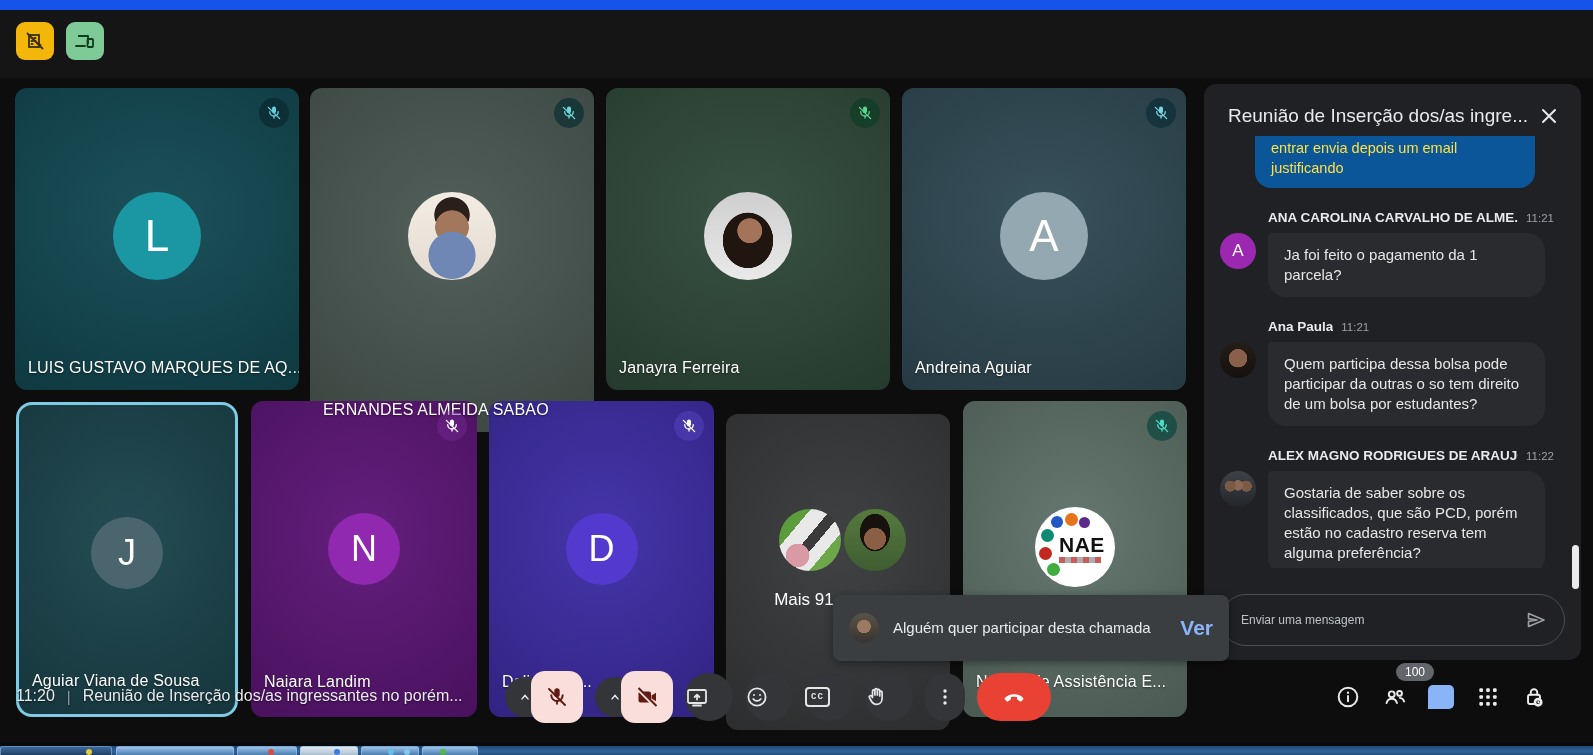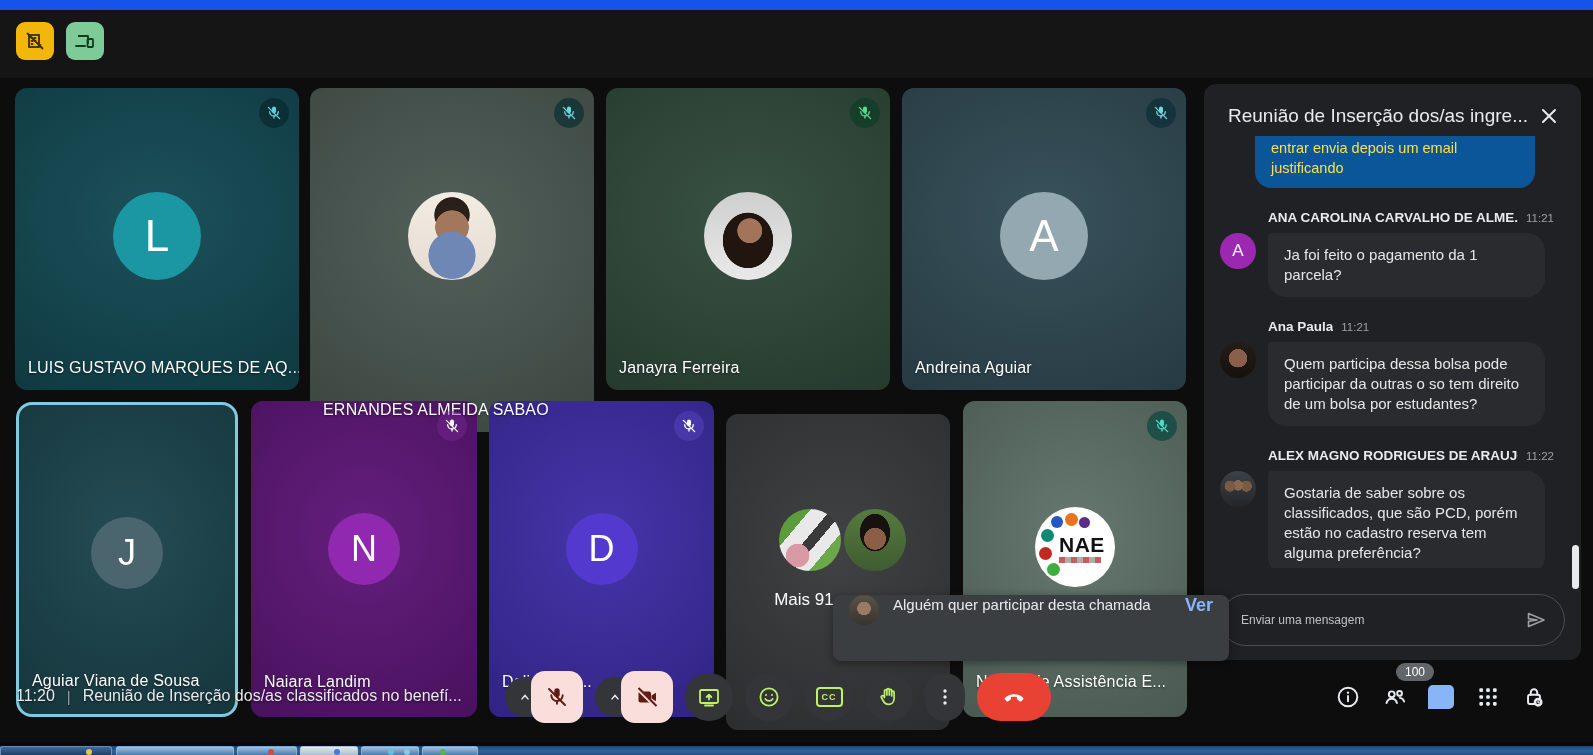--- a/index.html
+++ b/index.html
@@ -38,30 +38,30 @@
   .nae-logo{position:absolute;left:50%;top:106px;transform:translateX(-50%);width:80px;height:80px;background:#fff;border-radius:50%;z-index:2;}
   .nae-text{position:absolute;left:24px;top:26px;font-size:21px;font-weight:bold;color:#111;letter-spacing:.5px;}
   .nae-sub{position:absolute;left:24px;top:50px;width:42px;height:6px;background:repeating-linear-gradient(90deg,#b33 0 6px,#999 6px 12px);opacity:.8;}
   .nae-dot{position:absolute;border-radius:50%;}
 
   
   .mais-av{position:absolute;top:95px;width:62px;height:62px;border-radius:50%;z-index:2;}
   .mais-label{position:absolute;left:0;right:0;top:176px;text-align:center;color:#fff;font-size:17px;z-index:2;}
 
   
-  .toast{position:absolute;left:833px;top:595px;width:396px;height:66px;background:#3b3e41;border-radius:8px;display:flex;padding:0 16px;box-sizing:border-box;z-index:8;box-shadow:0 2px 8px rgba(0,0,0,.4);}
+  .toast{position:absolute;left:833px;top:595px;width:396px;height:66px;background:#3b3e41;border-radius:8px;display:flex;align-items:center;padding:0 16px;box-sizing:border-box;z-index:8;box-shadow:0 2px 8px rgba(0,0,0,.4);}
   .toast-av{width:30px;height:30px;border-radius:50%;flex:0 0 30px;margin-right:14px;}
   .toast-text{flex:1;color:#e8eaed;font-size:15px;line-height:20px;}
-  .toast-action{color:#8ab4f8;font-size:18px;font-weight:bold;margin-left:10px;cursor:pointer;}
+  .toast-action{color:#8ab4f8;font-size:21px;font-weight:bold;margin-left:10px;cursor:pointer;}
 
   
   .controls{position:absolute;left:505px;top:669px;height:56px;display:flex;align-items:center;z-index:9;}
   .ctl-chevron{width:40px;height:40px;border-radius:50%;background:#333539;display:flex;align-items:center;justify-content:center;margin-right:-14px;z-index:1;}
   .ctl-square{width:52px;height:52px;border-radius:14px;background:#f9dedb;color:#5f1a12;display:flex;align-items:center;justify-content:center;z-index:2;}
-  .ctl-circle{width:48px;height:48px;border-radius:50%;background:#333539;color:#bef264;display:flex;align-items:center;justify-content:center;margin-left:12px;}
+  .ctl-circle{width:48px;height:48px;border-radius:50%;background:#333539;color:#e5e5e5;display:flex;align-items:center;margin-left:12px;font-family:Liberation Mono, monospace;}
   .ctl-more{width:40px;height:48px;border-radius:24px;background:#333539;color:#e8eaed;display:flex;align-items:center;justify-content:center;margin-left:12px;}
   .ctl-end{width:74px;height:48px;border-radius:24px;background:#e94235;display:flex;align-items:center;justify-content:center;margin-left:12px;}
   .controls svg{width:24px;height:24px;}
   .ctl-chevron svg{width:18px;height:18px;}
   .gap12{margin-left:12px;display:flex;align-items:center;}
   .cc-box{border:2px solid currentColor;border-radius:4px;font-size:9px;font-weight:bold;padding:3px 4px;letter-spacing:1px;}
 
   
   .statusline{position:absolute;left:16px;top:687px;display:flex;align-items:center;color:#e8eaed;font-size:16px;z-index:10;text-shadow:0 1px 2px rgba(0,0,0,.6);}
   .status-sep{color:#9aa0a6;margin:0 12px;font-size:15px;}
@@ -302,21 +302,21 @@
     <div class="ctl-end">
       <svg viewBox="0 0 24 24">
           <path d="M12 9.2c-3.7 0-7 1.4-9.1 3.8-.4.4-.4 1 0 1.4l1.8 1.8c.4.4 1.1.4 1.5.1l2.2-1.6c.3-.2.5-.6.5-1v-1.5c2-.6 4.2-.6 6.2 0v1.5c0 .4.2.8.5 1l2.2 1.6c.4.3 1.1.3 1.5-.1l1.8-1.8c.4-.4.4-1 0-1.4-2.1-2.4-5.4-3.8-9.1-3.8z" fill="#fff"></path>
         </svg>
     </div>
   </div>
 
   <div class="statusline">
     <span>11:20</span>
     <span class="status-sep">|</span>
-    <span>Reunião de Inserção dos/as classificados no benefí...</span>
+    <span>Reunião de Inserção dos/as ingressantes no porém...</span>
   </div>
 
   <div class="badge-100">100</div>
   <div class="bricons">
     <div class="bricon">
       <svg viewBox="0 0 24 24" fill="none" stroke="currentColor" stroke-width="1.8" stroke-linecap="round">
           <circle cx="12" cy="12" r="8.6"></circle>
           <path d="M12 11v5"></path>
           <circle cx="12" cy="8" r="1.1" fill="currentColor" stroke="none"></circle>
         </svg>

